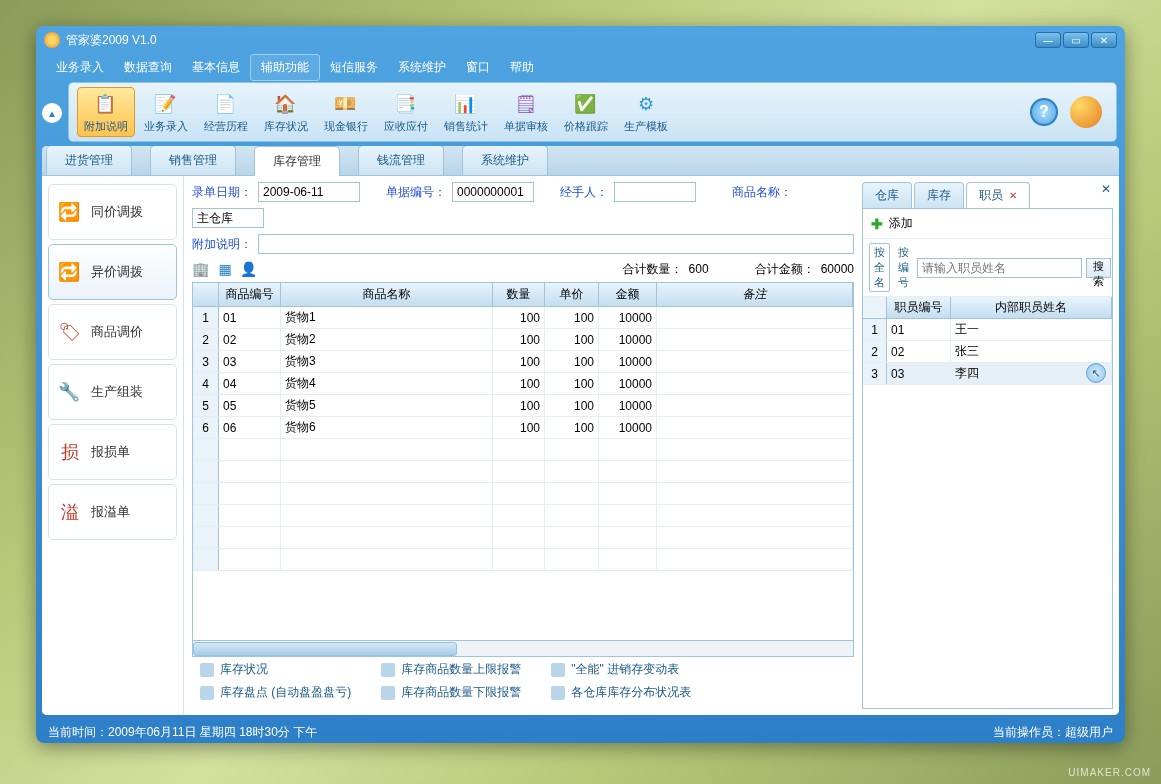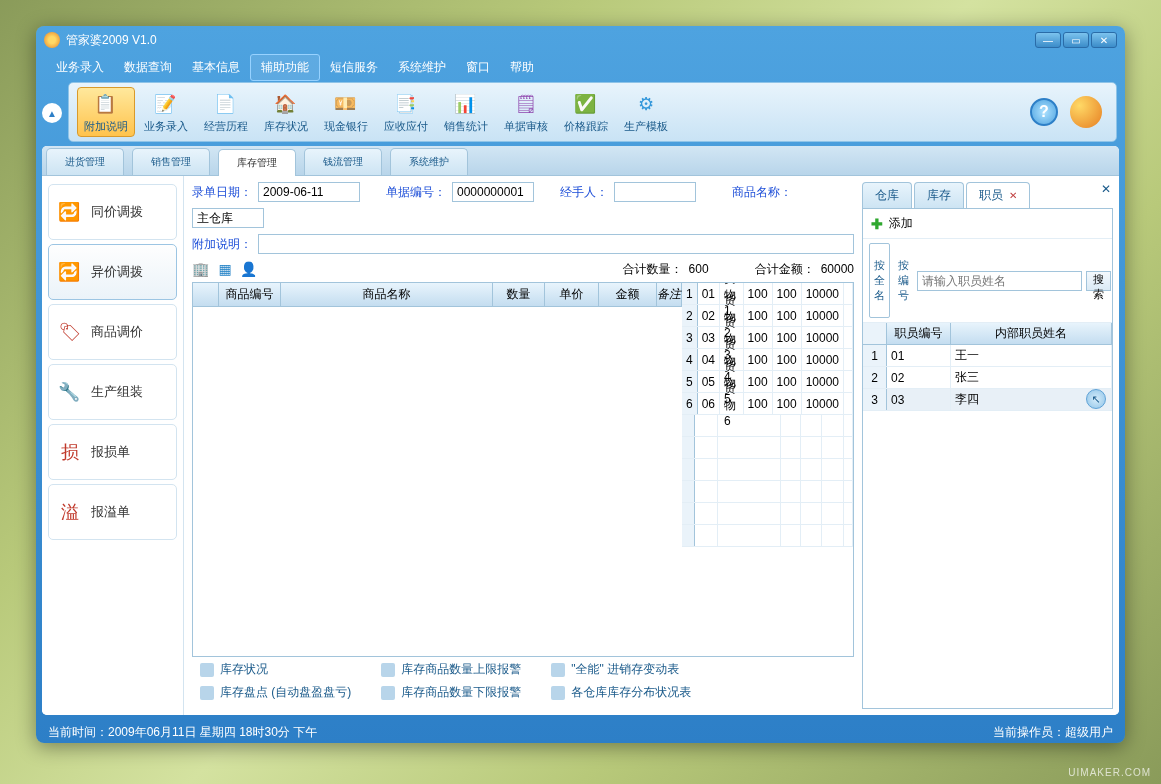--- a/index.html
+++ b/index.html
@@ -17,35 +17,35 @@
 .collapse-btn { width: 20px; height: 20px; background: #fff; border-radius: 50%; margin: 4px 6px; display: flex; align-items: center; justify-content: center; cursor: pointer; color: #2d7fc7; font-size: 10px; }
 .toolbar { flex: 1; height: 60px; background: linear-gradient(to bottom, #e8f4fc 0%, #c9e3f5 100%); border-radius: 5px; margin: 2px 8px 4px 0; display: flex; align-items: center; padding: 4px 8px; gap: 2px; border: 1px solid #8fc4e8; }
 .tool-btn { display: flex; flex-direction: column; align-items: center; justify-content: center; width: 58px; height: 50px; cursor: pointer; border-radius: 4px; font-size: 11px; color: #1a5a8a; }
 .tool-btn.active { background: linear-gradient(to bottom, #ffe89c, #ffc34d); border: 1px solid #d99a2b; }
 .tool-icon { width: 26px; height: 26px; display: flex; align-items: center; justify-content: center; font-size: 18px; margin-bottom: 2px; }
 .tool-spacer { flex: 1; }
 .help-icon { width: 28px; height: 28px; border-radius: 50%; background: radial-gradient(circle, #aee2ff, #4ea3e0); border: 2px solid #2d7fc7; color: #fff; display: flex; align-items: center; justify-content: center; font-weight: bold; cursor: pointer; margin-right: 10px; font-size: 16px; }
 .globe-icon { width: 32px; height: 32px; background: radial-gradient(circle at 30% 30%, #ffd966, #e67e22); border-radius: 50%; cursor: pointer; margin-right: 6px; }
 .content-area { flex: 1; margin: 0 6px 6px 6px; background: #fff; border-radius: 5px; display: flex; flex-direction: column; overflow: hidden; }
 .main-tabs { height: 30px; background: linear-gradient(to bottom, #d2e6f4, #b8d5ea); display: flex; align-items: flex-end; padding: 0 4px; border-bottom: 1px solid #a2c4db; }
-.main-tab { padding: 6px 18px; font-size: 10px; color: #1a5a8a; cursor: pointer; border: 1px solid #a2c4db; border-bottom: none; background: linear-gradient(to bottom, #e8f4fc, #cde4f3); border-radius: 5px 5px 0 0; margin-right: 8px; }
+.main-tab { padding: 6px 18px; font-size: 12px; color: #1a5a8a; cursor: pointer; border: 1px solid #a2c4db; border-bottom: none; background: linear-gradient(to bottom, #e8f4fc, #cde4f3); border-radius: 5px 5px 0 0; margin-right: 18px; }
 .main-tab.active { background: #fff; color: #333; position: relative; top: 1px; }
 .workspace { flex: 1; display: flex; background: #fff; overflow: hidden; }
 .left-nav { width: 142px; border-right: 1px solid #d3e4f0; padding: 8px 6px; display: flex; flex-direction: column; gap: 4px; }
 .nav-item { height: 56px; border: 1px solid #d3e4f0; border-radius: 5px; display: flex; align-items: center; padding: 0 10px; cursor: pointer; font-size: 13px; color: #333; gap: 10px; background: #fff; }
 .nav-item.active { background: linear-gradient(to bottom, #fefefe, #ebf3f9); border-color: #9cc5e3; }
 .nav-icon { width: 22px; height: 22px; display: flex; align-items: center; justify-content: center; font-size: 18px; }
 .center { flex: 1; display: flex; flex-direction: column; padding: 6px 8px; overflow: hidden; }
 .form-row { display: flex; align-items: center; gap: 6px; font-size: 12px; margin-bottom: 6px; flex-wrap: wrap; }
 .form-row label { color: #1d4ed8; }
 .finput { border: 1px solid #a2c4db; height: 20px; padding: 0 4px; font-size: 12px; }
 .summary-bar { display: flex; align-items: center; font-size: 12px; margin-bottom: 4px; gap: 6px; }
 .summary-bar .spacer { flex: 1; }
 .icon-btn-small { width: 18px; height: 18px; cursor: pointer; display: inline-flex; align-items: center; justify-content: center; font-size: 14px; }
-.grid { flex: 1; border: 1px solid #a2c4db; display: flex; overflow: hidden; font-size: 12px; }
+.grid { flex: 1; border: 1px solid #a2c4db; display: flex; flex-direction: column; overflow: hidden; font-size: 12px; }
 .grid-head { display: flex; background: linear-gradient(to bottom, #e8f4fc, #c4ddf0); height: 24px; border-bottom: 1px solid #a2c4db; }
 .grid-head .cell { border-right: 1px solid #a2c4db; display: flex; align-items: center; justify-content: center; font-weight: normal; }
 .grid-body { flex: 1; overflow: auto; background: #fff; }
 .grid-row { display: flex; height: 22px; border-bottom: 1px solid #e3eef6; }
 .grid-row .cell { border-right: 1px solid #e3eef6; display: flex; align-items: center; padding: 0 4px; }
 .grid-row .cell.num { justify-content: flex-end; }
 .grid-row .cell.rownum { background: #eaf3fa; justify-content: center; border-right: 1px solid #a2c4db; }
 .w-rn { width: 26px; } .w-code { width: 62px; } .w-name { width: 212px; } .w-qty { width: 52px; } .w-price { width: 54px; } .w-amt { width: 58px; } .w-note { flex: 1; font-style: italic; }
 .grid-scroll-h { height: 16px; background: #eef3f8; border-top: 1px solid #a2c4db; display: flex; }
 .sb-track { flex: 1; background: #eef3f8; position: relative; }
@@ -59,21 +59,21 @@
 .right-panel { width: 257px; display: flex; flex-direction: column; padding: 6px 6px 6px 0; font-size: 12px; position: relative; }
 .rp-close { position: absolute; top: 6px; right: 8px; color: #1a5a8a; cursor: pointer; font-size: 12px; }
 .rp-tabs { display: flex; gap: 2px; border-bottom: 1px solid #a2c4db; }
 .rp-tab { padding: 4px 12px; border: 1px solid #a2c4db; border-bottom: none; border-radius: 4px 4px 0 0; background: linear-gradient(to bottom, #e8f4fc, #cde4f3); cursor: pointer; display: flex; align-items: center; gap: 4px; color: #1a5a8a; }
 .rp-tab.active { background: #fff; }
 .rp-tab .tab-x { color: #c04040; font-size: 10px; margin-left: 2px; }
 .rp-body { border: 1px solid #a2c4db; border-top: none; flex: 1; display: flex; flex-direction: column; background: #fff; overflow: hidden; }
 .rp-add { padding: 6px 8px; display: flex; align-items: center; gap: 6px; border-bottom: 1px solid #e3eef6; }
 .plus-icon { color: #2fa82f; font-weight: bold; font-size: 14px; }
 .rp-search { padding: 4px 6px; display: flex; align-items: center; gap: 4px; border-bottom: 1px solid #e3eef6; }
-.rp-search a { color: #1a5a8a; cursor: pointer; font-size: 11px; border: 1px solid #a2c4db; padding: 14px 4px; border-radius: 2px; }
+.rp-search a { color: #1a5a8a; cursor: pointer; font-size: 11px; border: 1px solid #a2c4db; padding: 1px 4px; border-radius: 2px; }
 .rp-search input { flex: 1; border: 1px solid #a2c4db; height: 20px; font-size: 12px; padding: 0 4px; color: #4d7c0f; }
 .rp-search button { border: 1px solid #a2c4db; background: linear-gradient(to bottom,#f4f9fd,#dbeaf5); height: 20px; padding: 0 6px; font-size: 11px; cursor: pointer; }
 .rp-grid-head { display: flex; background: linear-gradient(to bottom,#e8f4fc,#c4ddf0); height: 22px; border-bottom: 1px solid #a2c4db; }
 .rp-grid-head .cell { border-right: 1px solid #a2c4db; display: flex; align-items: center; justify-content: center; }
 .rp-grid-body { flex: 1; overflow: auto; }
 .rp-row { display: flex; height: 22px; border-bottom: 1px solid #e3eef6; }
 .rp-row .cell { border-right: 1px solid #e3eef6; display: flex; align-items: center; padding: 0 4px; }
 .rp-row.sel { background: #e8f0f7; }
 .rw-rn { width: 24px; justify-content: center; background: #eaf3fa; border-right: 1px solid #a2c4db !important; }
 .rw-code { width: 64px; } .rw-name { flex: 1; }

